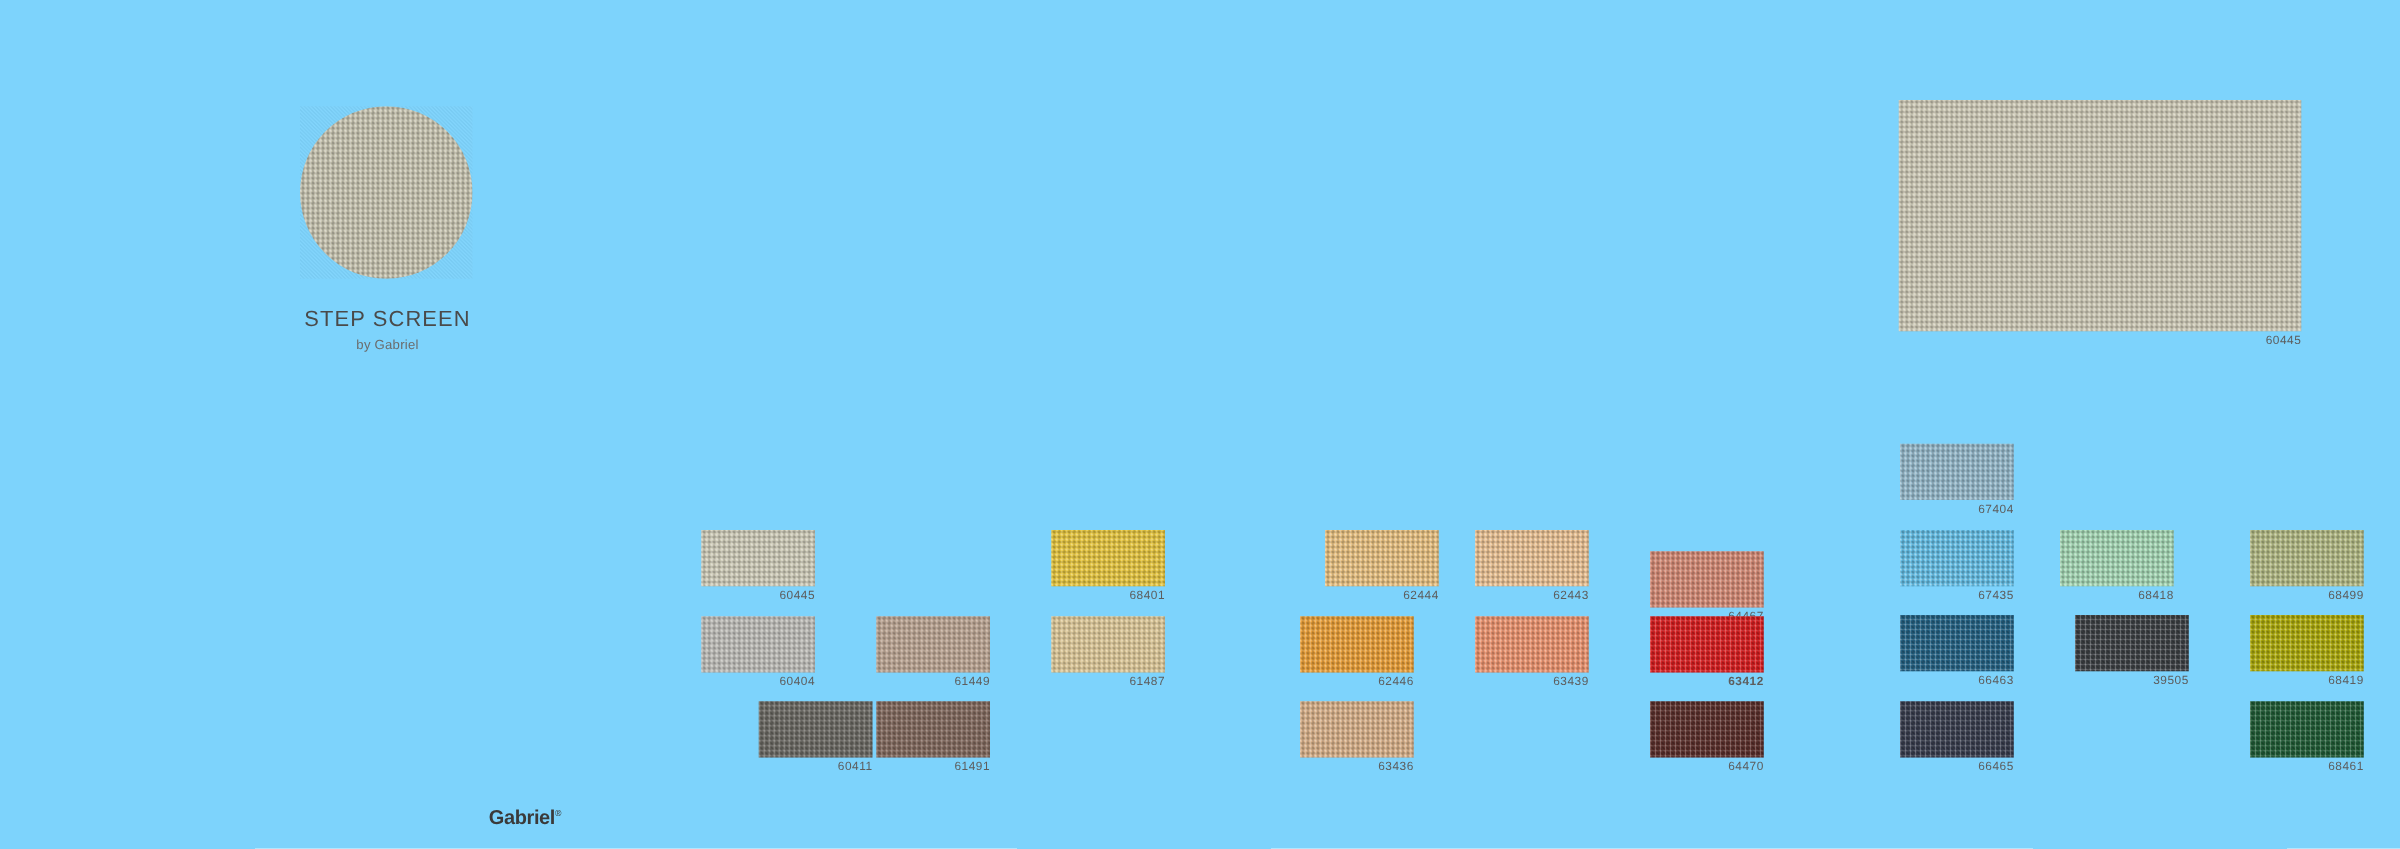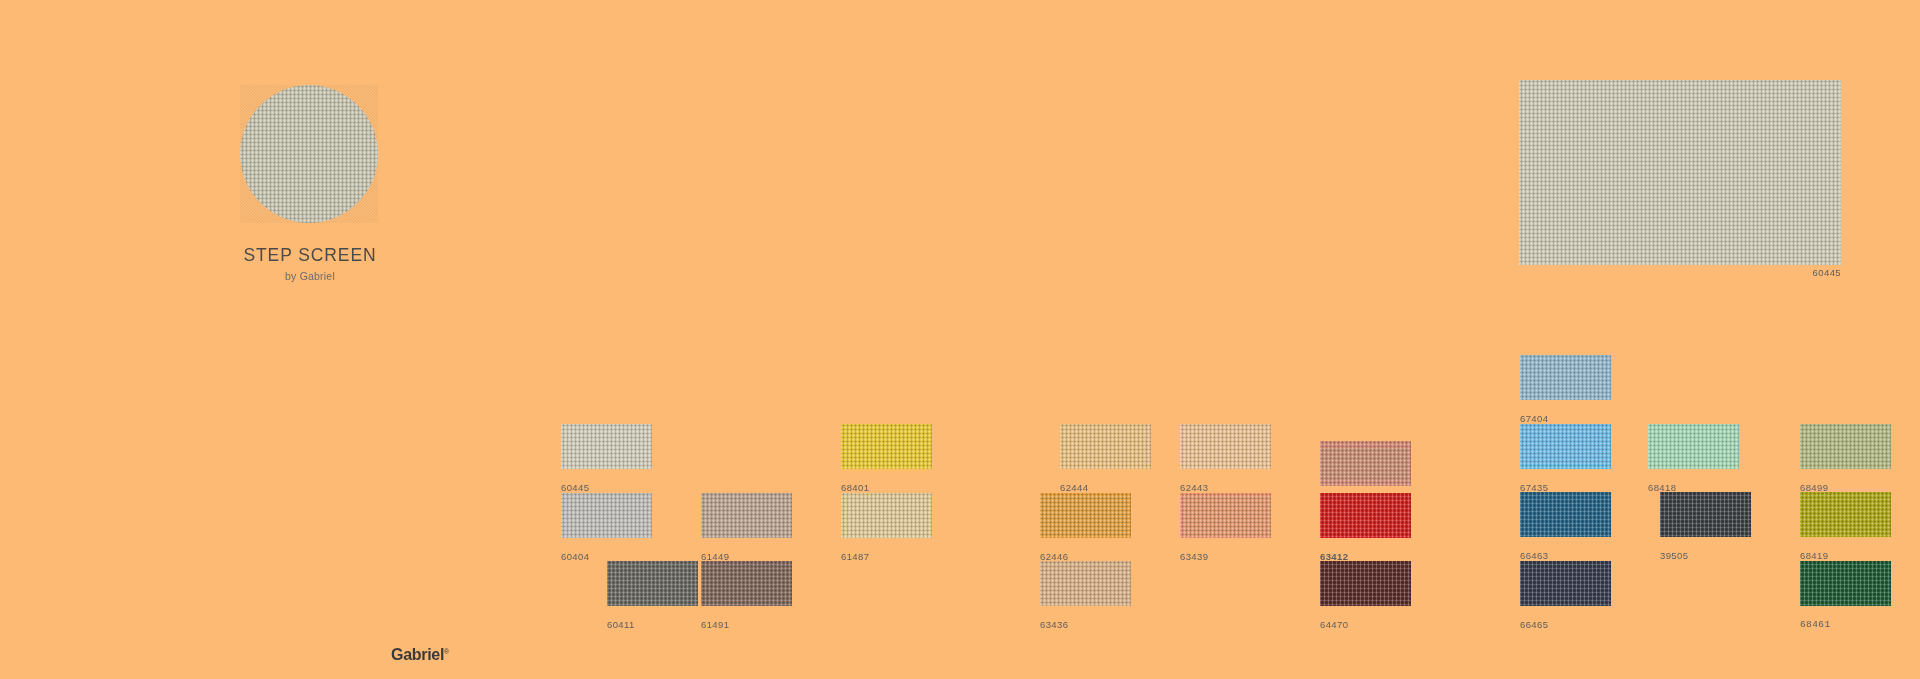--- a/index.html
+++ b/index.html
@@ -5,21 +5,21 @@
 <style>
   html, body {
     margin: 0;
     padding: 0;
     background: #ffffff;
   }
   #page {
     position: relative;
     width: 1920px;
     height: 679px;
-    background: #fdba74;
+    background: #7dd3fc;
     overflow: hidden;
     font-family: "Liberation Sans", sans-serif;
     -webkit-font-smoothing: antialiased;
   }
 
   
   .fabric {
     position: relative;
     background-color: var(--sw, #cccccc);
     background-image:
@@ -119,22 +119,22 @@
     position: absolute;
     width: 91px;
   }
   .cell .chip {
     width: 91px;
     height: 45px;
     display: block;
   }
   .cell .code {
     display: block;
-    margin-top: 14px;
-    text-align: left;
+    margin-top: 3px;
+    text-align: right;
     font-size: 9.5px;
     letter-spacing: 0.4px;
     color: #5d5d5d;
     line-height: 1.1;
     height: 11px;
   }
   .cell.empty .chip,
   .cell.empty .code { visibility: hidden; }
 
   
@@ -283,21 +283,21 @@
           <span class="code">68419</span>
         </div>
         <div class="cell" style="left: 0px; top: 205.5px;">
           <span class="chip fabric" style="--sw: #363b4c;"></span>
           <span class="code">66465</span>
         </div>
         <div class="cell empty" style="left: 140px; top: 205.5px;">
           <span class="chip fabric" style="--sw: #ffffff;"></span>
           <span class="code"></span>
         </div>
-        <div class="cell" style="left: 280px; top: 205.5px; font-family: Liberation Mono, monospace;">
+        <div class="cell" style="left: 280px; top: 205.5px;">
           <span class="chip fabric" style="--sw: #1d5b33;"></span>
           <span class="code">68461</span>
         </div>
       </div>
     </div>
 
   <div id="brand-logo">
     <span>Gabriel</span><span class="tm">®</span>
   </div>
 

